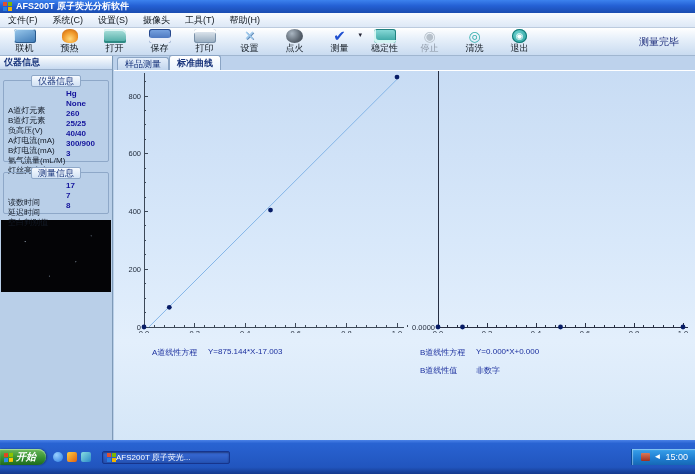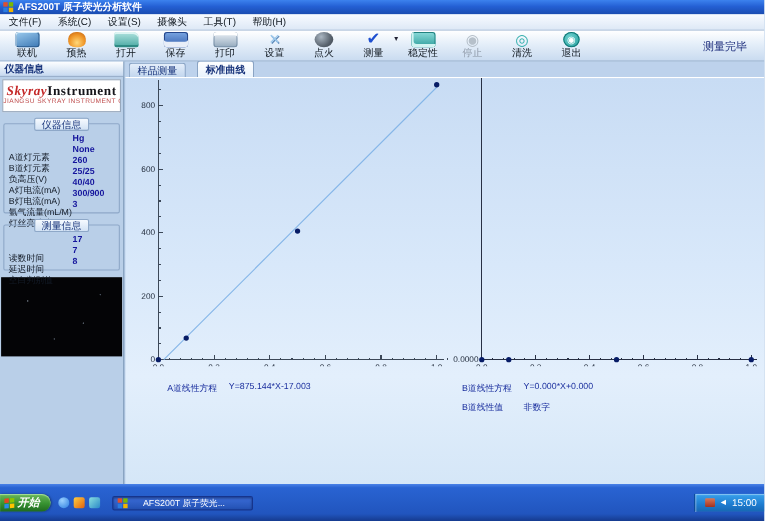--- a/index.html
+++ b/index.html
@@ -66,21 +66,21 @@
   .field-label{flex:1;color:#141c28;white-space:nowrap;margin-top:35px;}
   .field-value{width:38px;text-align:left;font-weight:bold;color:#14149c;white-space:nowrap;}
   .camera{margin:6px 1px 0;height:72px;background:#040406;
     background-image:radial-gradient(circle 1px at 22% 30%,#9aa6b4 0,transparent 1px),
       radial-gradient(circle 1px at 68% 58%,#7a8694 0,transparent 1px),
       radial-gradient(circle 1px at 44% 78%,#6a7684 0,transparent 1px),
       radial-gradient(circle 1px at 82% 22%,#5a6674 0,transparent 1px);}
 
   
   .main{position:absolute;left:114px;top:56px;right:0;bottom:27px;}
-  .tabrow{height:14px;background:#bdd2ec;display:flex;align-items:flex-end;gap:10px;padding-left:3px;box-sizing:border-box;}
+  .tabrow{height:14px;background:#bdd2ec;display:flex;align-items:flex-end;gap:0;padding-left:3px;box-sizing:border-box;}
   .tab{height:12px;line-height:12px;padding:0 7px;font-size:9px;color:#16327a;
     background:linear-gradient(#e4eefa,#c2d6ee);border:1px solid #8aa4c4;border-bottom:none;
     border-radius:3px 3px 0 0;}
   .tab.active{height:14px;line-height:14px;background:linear-gradient(#ffffff,#e9f3fd);font-weight:bold;}
   .content{position:absolute;left:0;top:14px;right:0;bottom:0;
     background:linear-gradient(180deg,#c8dcf4 0%,#d8e8fa 45%,#e3effc 72%,#d4e6f7 100%);
     border-top:1px solid #fff;}
   .chart-svg{position:absolute;top:0;}
   #chartA{left:2px;}
   #chartB{left:286px;}
@@ -105,21 +105,21 @@
     box-shadow:inset 0 1px 1px #a8e098,1px 0 2px rgba(0,0,0,.4);}
   .flag-icon{width:9px;height:9px;display:grid;grid-template-columns:1fr 1fr;grid-template-rows:1fr 1fr;gap:1px;transform:skewY(-4deg);}
   .flag-icon i{display:block;}
   .flag-icon i:nth-child(1){background:#e64420;} .flag-icon i:nth-child(2){background:#8ac400;}
   .flag-icon i:nth-child(3){background:#2a8ce8;} .flag-icon i:nth-child(4){background:#ffc400;}
   .quicklaunch{display:flex;align-items:center;gap:4px;padding:0 7px;}
   .ql-icon{width:10px;height:10px;border-radius:2px;}
   .ql-1{border-radius:50%;background:radial-gradient(circle at 35% 30%,#9ad0ff,#2a7ce0);}
   .ql-2{background:linear-gradient(135deg,#ffd040,#e06010);}
   .ql-3{background:linear-gradient(135deg,#8ae0e0,#2a88c8);}
-  .taskbtn{height:13px;width:128px;margin-left:4px;display:flex;align-items:center;gap:14px;
+  .taskbtn{height:13px;width:128px;margin-left:4px;display:flex;align-items:center;gap:0;
     padding:0 4px;box-sizing:border-box;border-radius:2px;
     background:linear-gradient(180deg,#3a6cd8,#2452b4);border:1px solid #16348c;
     box-shadow:inset 0 1px 2px rgba(0,0,20,.45);color:#fff;font-size:8px;white-space:nowrap;overflow:hidden;}
   .taskbtn .app-icon{flex:0 0 auto;}
   .tray{margin-left:auto;height:16px;display:flex;align-items:center;gap:4px;padding:0 7px 0 9px;
     background:linear-gradient(180deg,#39a2ec 0%,#1e7cd0 60%,#1668b4 100%);
     border-left:1px solid #0a4c98;box-shadow:inset 1px 1px 1px rgba(255,255,255,.4);color:#fff;}
   .tray-icon-red{width:9px;height:8px;border-radius:1px;background:linear-gradient(180deg,#d87858,#a03020);}
   .volume-icon{font-size:8px;color:#fff;line-height:8px;}
   .clock{font-size:9px;color:#fff;}
@@ -197,26 +197,20 @@
       </div>
       <div class="tb-btn">
         <div class="tb-icon exit-icon">◉</div>
         <div class="tb-label">退出</div>
       </div>
       <div class="tb-status">测量完毕</div>
     </div>
 
   <div class="sidebar">
     <div class="sb-header">仪器信息</div>
-    <div class="logo-box">
-      <div class="brand">
-        <span class="brand-red">Skyray</span><span class="brand-black">Instrument</span>
-      </div>
-      <div class="logo-sub">JIANGSU SKYRAY INSTRUMENT CO.,LTD</div>
-    </div>
     <div id="sb-groups">
         <div class="group">
           <div class="group-caption">仪器信息</div>
           <div class="field-row">
             <span class="field-label">A道灯元素</span>
             <span class="field-value">Hg</span>
           </div>
           <div class="field-row">
             <span class="field-label">B道灯元素</span>
             <span class="field-value">None</span>

